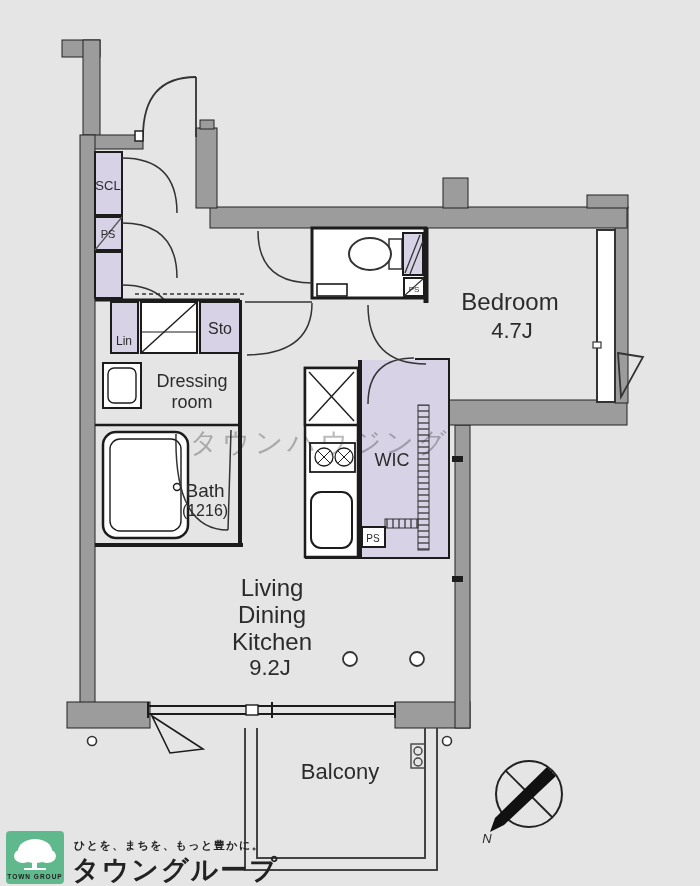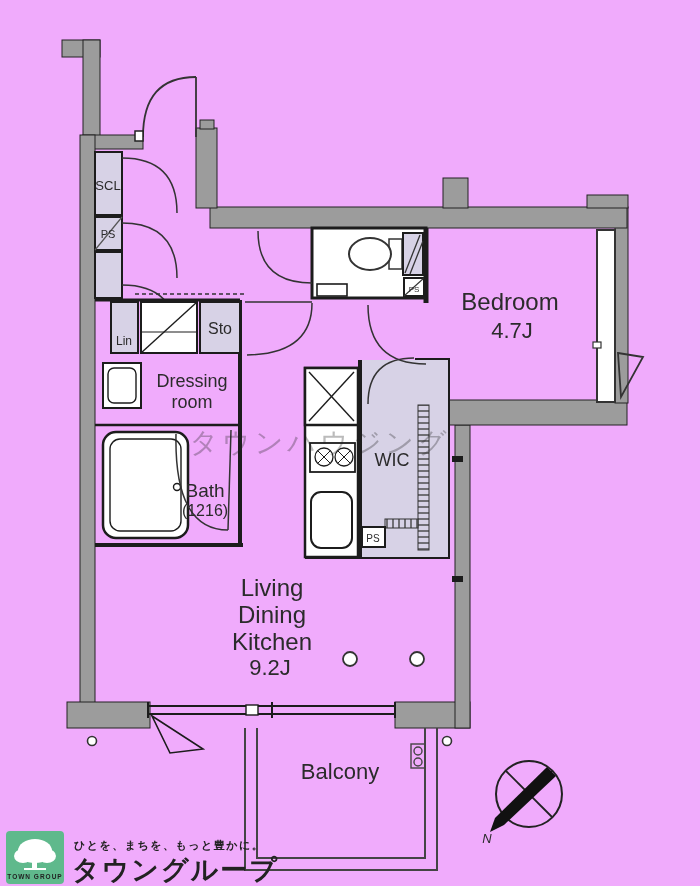--- a/index.html
+++ b/index.html
@@ -1,16 +1,16 @@
 <!DOCTYPE html>
 <html><head>
 <meta charset="utf-8">
 <style>
   html,body{margin:0;padding:0;background:#fff;}
-  .stage{position:relative;width:700px;height:886px;background:#f0abfc;overflow:hidden;}
+  .stage{position:relative;width:700px;height:886px;background:#e5e5e5;overflow:hidden;}
   svg{display:block;}
   text{font-family:"Liberation Sans","DejaVu Sans",sans-serif;fill:#222;}
   .room-label{fill:#2b2b2b;}
   .small-label{fill:#2b2b2b;}
 </style>
 </head>
 <body>
 
 <div class="stage">
 <svg width="700" height="886" viewBox="0 0 700 886" xmlns="http://www.w3.org/2000/svg">

